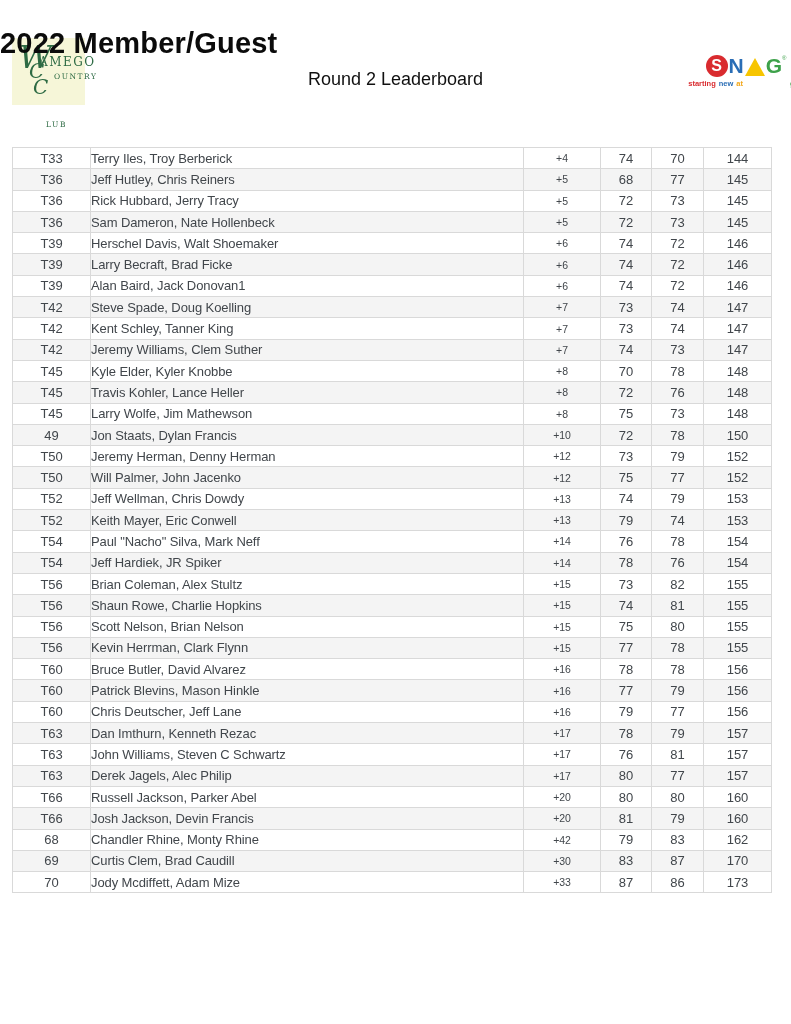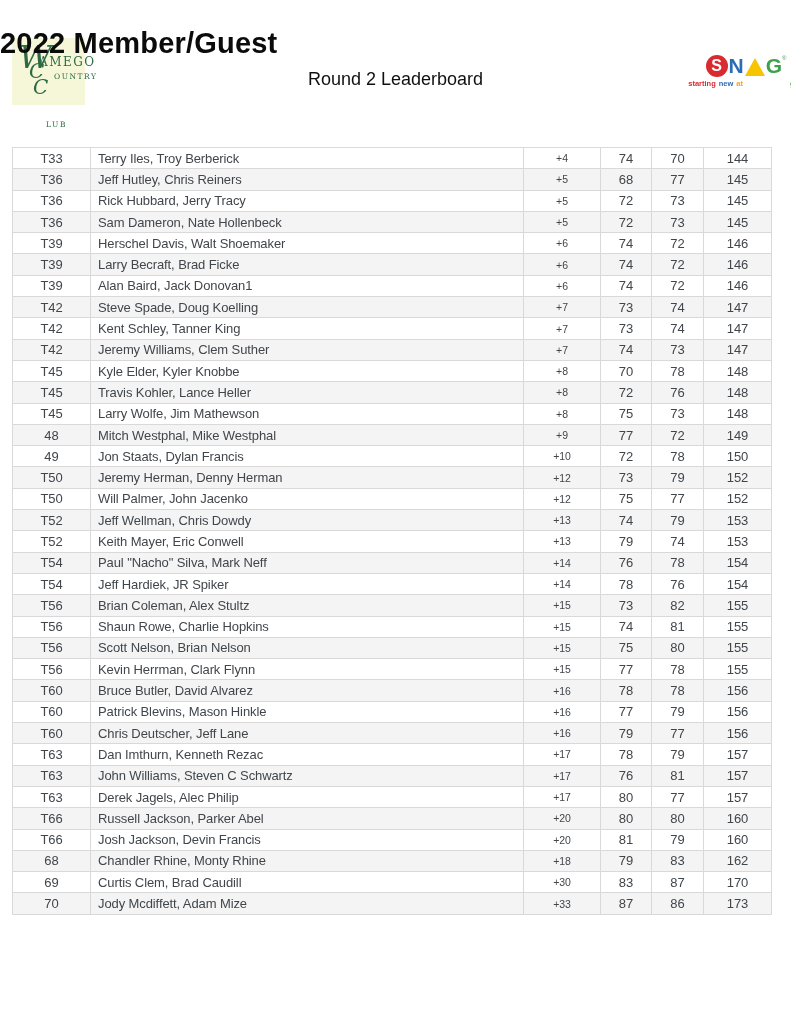--- a/index.html
+++ b/index.html
@@ -51,21 +51,21 @@
   
   table.leaderboard{
     position:absolute;left:12px;top:147px;width:759px;
     border-collapse:collapse;table-layout:fixed;
   }
   table.leaderboard td{
     border:1px solid #d9d9d9;height:20.3px;padding:0;
     font-size:13px;color:#41464b;text-align:center;
     white-space:nowrap;overflow:hidden;letter-spacing:-0.1px;
   }
-  table.leaderboard td.team{text-align:left;padding-left:7px;}
+  table.leaderboard td.team{text-align:left;}
   table.leaderboard td.to_par{font-size:10.5px;}
   table.leaderboard tr:nth-child(even){background:#f4f4f4;}
   table.leaderboard tr:nth-child(odd){background:#ffffff;}
 </style>
 </head>
 <body>
 
 <div class="club-logo">
   <span class="cl-w">W</span>
   <span class="cl-amego">AMEGO</span>
@@ -202,28 +202,20 @@
       </tr>
       <tr>
         <td class="position">T45</td>
         <td class="team">Larry Wolfe, Jim Mathewson</td>
         <td class="to_par">+8</td>
         <td class="round1">75</td>
         <td class="round2">73</td>
         <td class="total">148</td>
       </tr>
       <tr>
-        <td class="position">48</td>
-        <td class="team">Mitch Westphal, Mike Westphal</td>
-        <td class="to_par">+9</td>
-        <td class="round1">77</td>
-        <td class="round2">72</td>
-        <td class="total">149</td>
-      </tr>
-      <tr>
         <td class="position">49</td>
         <td class="team">Jon Staats, Dylan Francis</td>
         <td class="to_par">+10</td>
         <td class="round1">72</td>
         <td class="round2">78</td>
         <td class="total">150</td>
       </tr>
       <tr>
         <td class="position">T50</td>
         <td class="team">Jeremy Herman, Denny Herman</td>
@@ -364,21 +356,21 @@
         <td class="position">T66</td>
         <td class="team">Josh Jackson, Devin Francis</td>
         <td class="to_par">+20</td>
         <td class="round1">81</td>
         <td class="round2">79</td>
         <td class="total">160</td>
       </tr>
       <tr>
         <td class="position">68</td>
         <td class="team">Chandler Rhine, Monty Rhine</td>
-        <td class="to_par">+18</td>
+        <td class="to_par">+42</td>
         <td class="round1">79</td>
         <td class="round2">83</td>
         <td class="total">162</td>
       </tr>
       <tr>
         <td class="position">69</td>
         <td class="team">Curtis Clem, Brad Caudill</td>
         <td class="to_par">+30</td>
         <td class="round1">83</td>
         <td class="round2">87</td>

